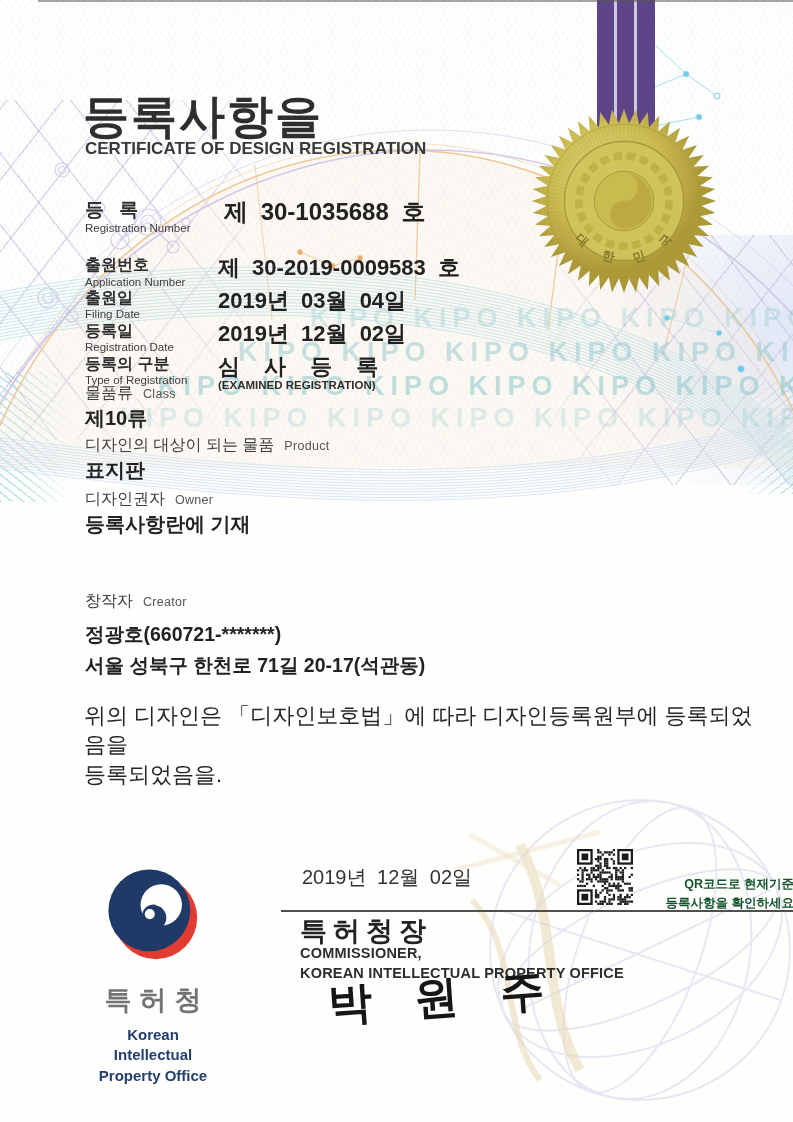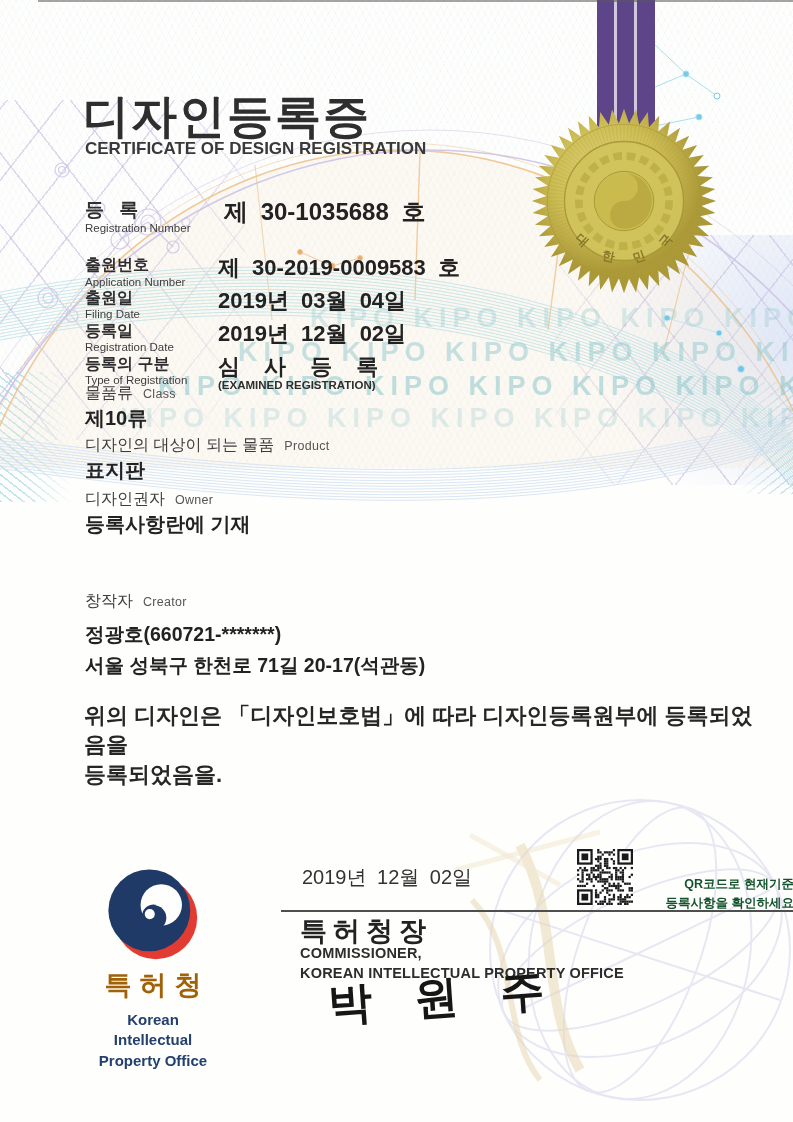--- a/index.html
+++ b/index.html
@@ -55,32 +55,32 @@
   .frow:first-child .fvalue{font-size:24px;}
   .frow:last-child .fvalue{letter-spacing:6px;}
   .section .slabel{font-size:16px;font-weight:500;color:#3c3c3c;}
   .section .ssub{font-size:12.5px;font-weight:400;color:#555;margin-left:10px;letter-spacing:.3px;}
   .section .svalue{font-size:20px;font-weight:700;color:#222;margin-top:1px;margin-bottom:3px;}
   #sec-class{left:85px;top:383px;}
   #sec-owner{left:85px;top:489px;}
   #sec-creator{left:85px;top:591px;}
   #sec-creator .svalue{font-size:19.5px;line-height:1.45;margin-top:8px;}
   #statement{left:84px;top:701px;width:672px;}
-  .st-ko{font-size:22px;font-weight:700;line-height:1.34;color:#262626;}
+  .st-ko{font-size:22px;font-weight:400;line-height:1.34;color:#262626;}
   .st-en{font-size:17.5px;font-weight:700;line-height:1.3;color:#2b2b2b;margin-top:9px;}
   #issue-date{left:302px;top:864px;font-size:20px;font-weight:500;color:#333;word-spacing:5px;}
   #qr{left:577px;top:849px;width:56px;height:56px;}
   #qr-caption{left:644px;top:875px;width:150px;font-size:12.5px;font-weight:600;line-height:1.5;color:#14532d;text-align:right;}
   .rule{left:281px;top:910px;width:512px;height:1.5px;background:#4f4f4f;}
   #comm-ko{left:300px;top:913px;font-size:27px;font-weight:800;letter-spacing:6px;color:#222;}
   #comm-en{left:300px;top:944px;font-size:14.5px;font-weight:700;line-height:1.35;color:#2d2d2d;letter-spacing:.2px;}
   #signature{left:328px;top:968px;font-size:44px;font-weight:700;color:#161616;letter-spacing:15px;
              transform:rotate(-4deg);white-space:nowrap;}
   #logo{left:94px;top:868px;width:118px;text-align:center;}
-  #logo .org-ko{font-size:27px;font-weight:700;color:#a16207;letter-spacing:8px;margin-top:1px;text-indent:8px;}
+  #logo .org-ko{font-size:27px;font-weight:700;color:#737373;letter-spacing:8px;margin-top:16px;text-indent:8px;}
   #logo .org-en{font-size:15px;font-weight:600;color:#24406e;line-height:1.35;margin-top:7px;}
 </style>
 </head>
 <body>
 
 <div class="page">
 
   <div class="tex"></div>
   <div class="grid-left"></div>
   <div class="grid-right"></div>
@@ -339,21 +339,21 @@
         <circle cx="100" cy="100" r="62" fill="#d2c45c" stroke="#a89836" stroke-width="1.4" opacity="0.95"></circle>
         <circle cx="100" cy="100" r="47" fill="none" stroke="#b4a43c" stroke-width="8" stroke-dasharray="9 5" opacity="0.6"></circle>
         <circle cx="100" cy="100" r="31" fill="#cabb4f" stroke="#a89836" stroke-width="1"></circle>
         <path d="M100 71 a29 29 0 0 1 0 58 a14.5 14.5 0 0 1 0-29 a14.5 14.5 0 0 0 0-29 z" fill="#b7a73e" opacity="0.85"></path>
         <text font-size="13" font-weight="bold" fill="#86792b" letter-spacing="9" font-family="Liberation Sans, DejaVu Sans, sans-serif"><textPath href="#sealtp" startOffset="14">대 한 민 국</textPath></text>
       </svg></div>
 
   <div class="content">
     <div class="scanline"></div>
 
-    <div class="abs title-ko">디자인등록증</div>
+    <div class="abs title-ko">등록사항을</div>
     <div class="abs title-en">CERTIFICATE OF DESIGN REGISTRATION</div>
 
     <div class="abs" id="fields">
         <div class="frow">
           <div class="flabel-col">
             <div class="flabel">등 록</div>
             <div class="fsub">Registration Number</div>
           </div>
           <div>
             <div class="fvalue">제 30-1035688 호</div>

